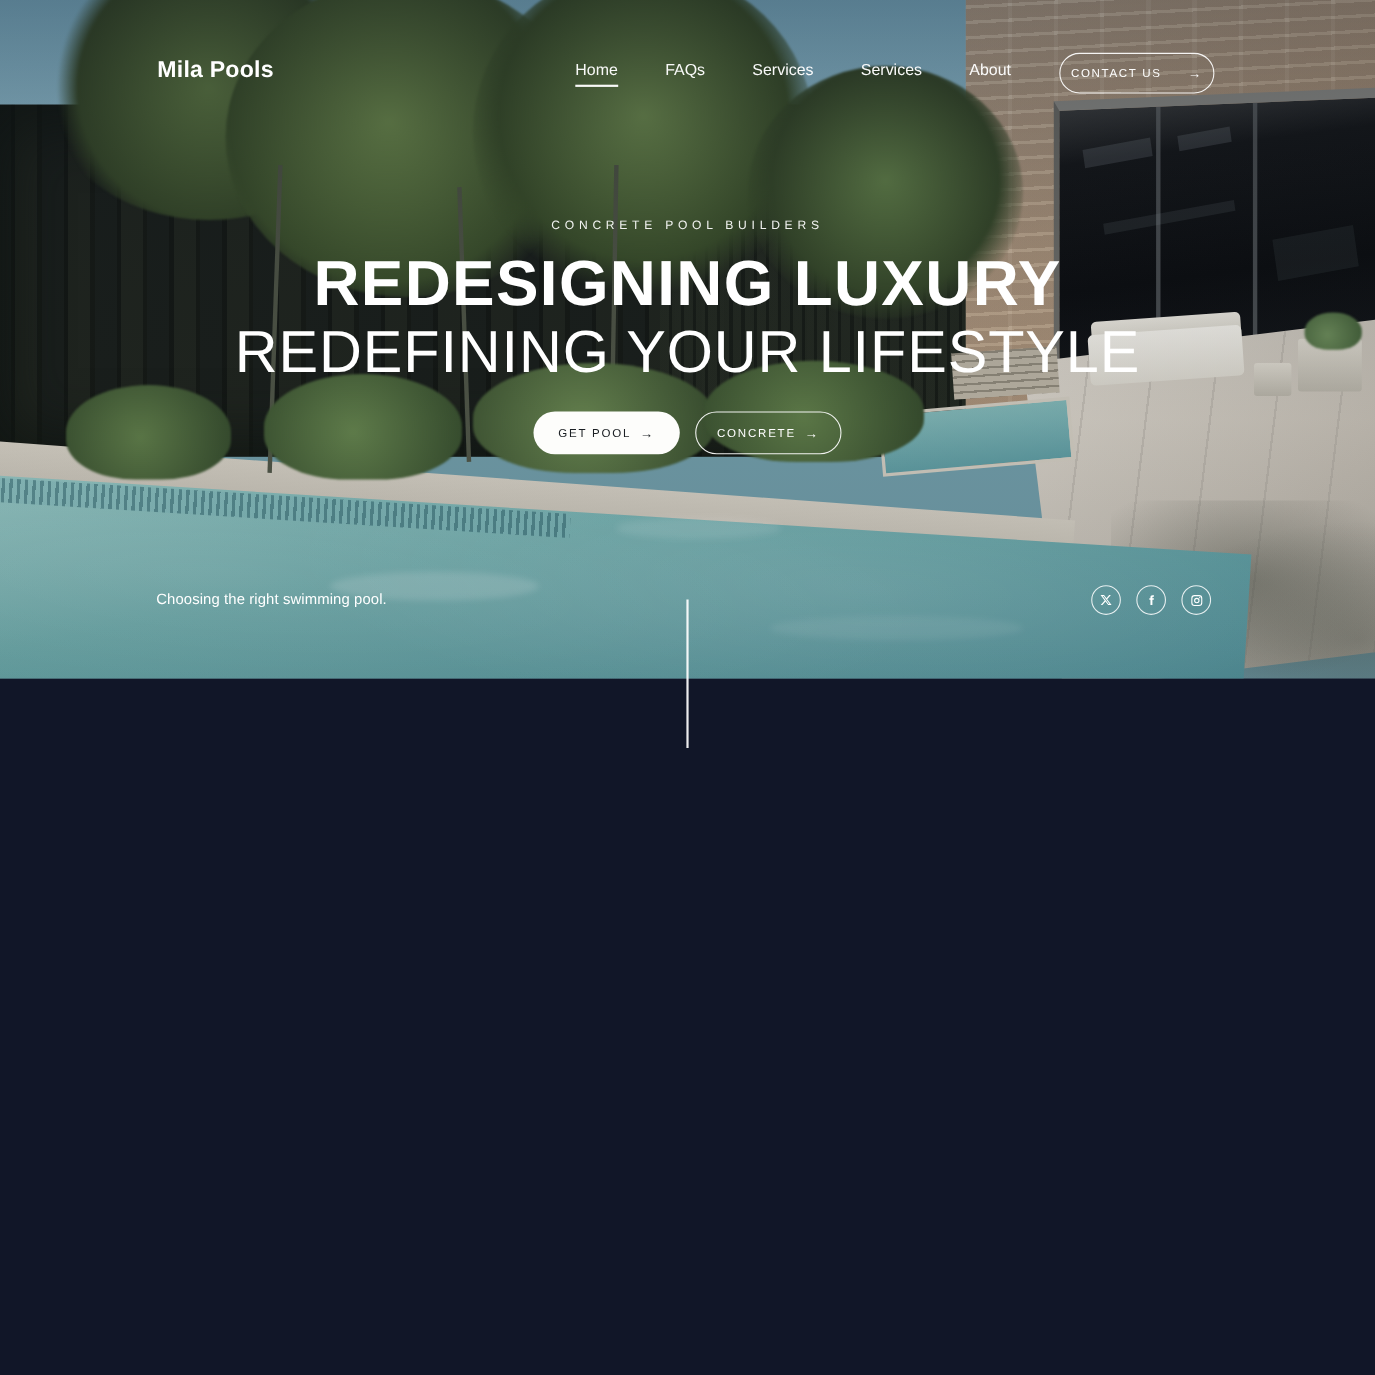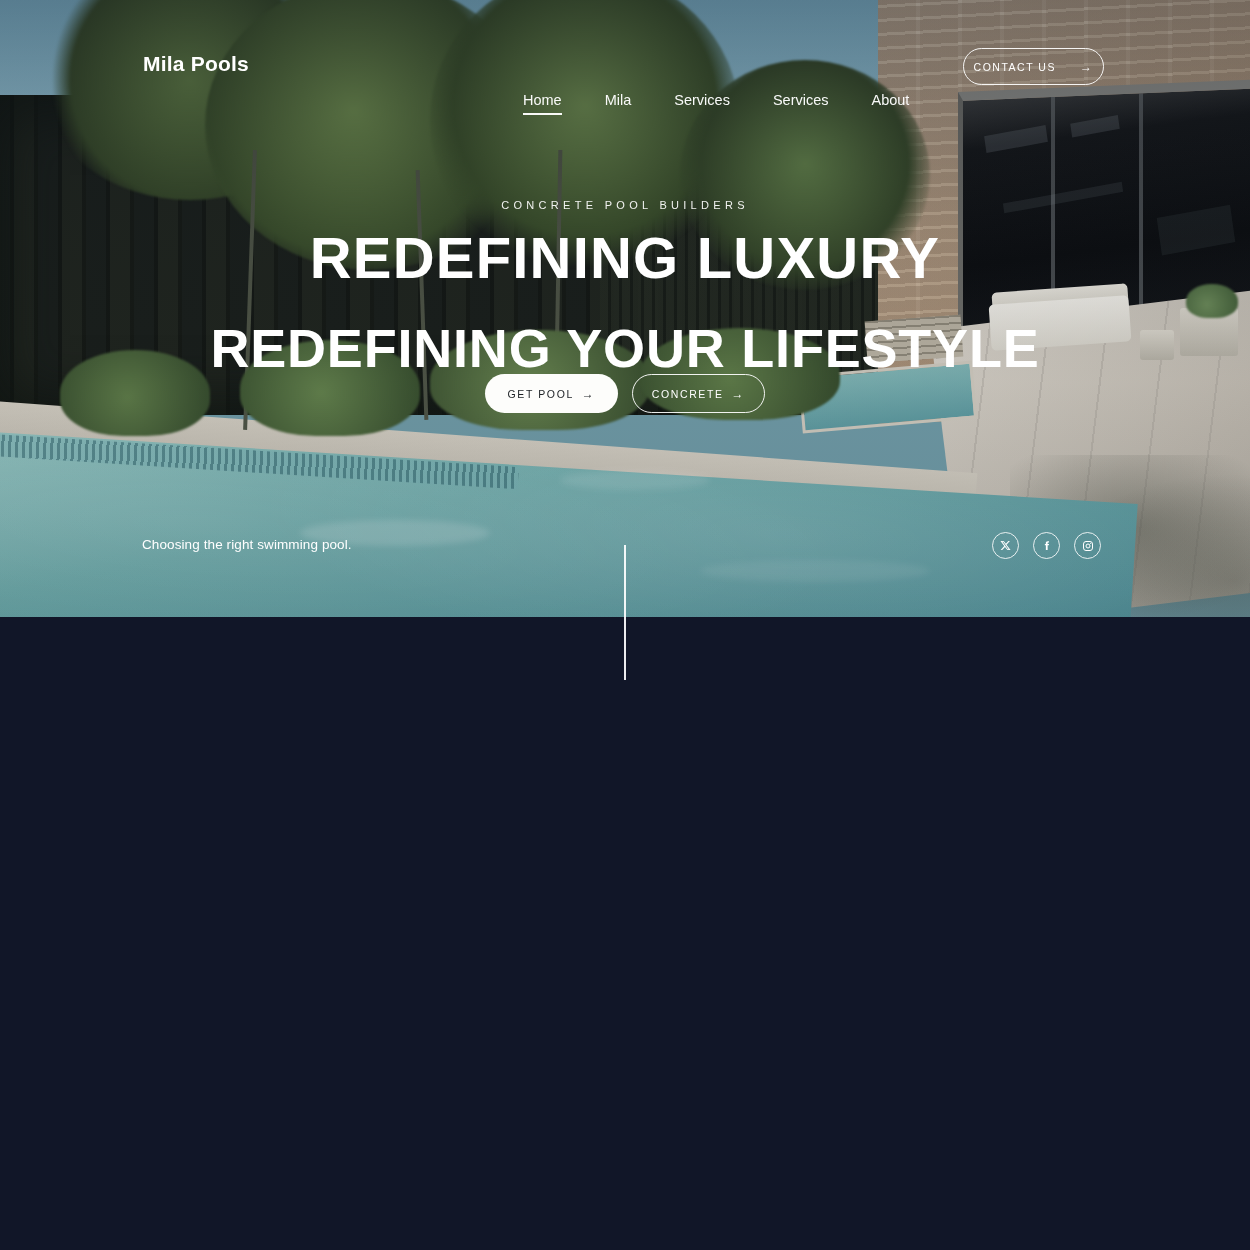--- a/index.html
+++ b/index.html
@@ -164,21 +164,21 @@
     position:absolute; left:143px; top:40px;
     font-size:21px; font-weight:700; color:#fff; letter-spacing:.2px;
   }
   .nav-links {
     position:absolute; left:523px; top:44px;
     display:flex; align-items:center; gap:0;
   }
   .nav-link {
     position:relative; color:#ffffff; font-size:14.5px;
     text-decoration:none; padding:0 0 7px 0; margin-right:43px;
-    opacity:.97; white-space:nowrap;margin-top:36px;
+    opacity:.97; white-space:nowrap;
   }
   .nav-link.active::after {
     content:""; position:absolute; left:0; bottom:0;
     width:100%; height:1.6px; background:#fff;
   }
   .contact-btn {
     position:absolute; left:963px; top:36px;
     width:141px; height:37px; border:1.2px solid rgba(255,255,255,.92);
     border-radius:19px; color:#fff; font-size:10.5px;
     letter-spacing:1.5px; display:flex; align-items:center;
@@ -195,22 +195,22 @@
     position:absolute; left:0; top:199px; width:1250px;
     font-size:11px; letter-spacing:4.3px; color:rgba(255,255,255,.93);
   }
   .h1-a {
     position:absolute; left:0; top:228px; width:1250px;
     font-size:58px; font-weight:700; color:#fff;
     letter-spacing:1.2px; line-height:1.05;
   }
   .h1-b {
     position:absolute; left:0; top:292px; width:1250px;
-    font-size:54px; font-weight:700; color:#fff;
-    letter-spacing:0.8px; line-height:1.05;margin-top:28px;
+    font-size:54px; font-weight:400; color:#fff;
+    letter-spacing:0.8px; line-height:1.05;
   }
   .hero-ctas {
     position:absolute; left:0; top:374px; width:1250px;
     display:flex; justify-content:center; gap:14px;
   }
   .btn-solid {
     width:133px; height:39px; border-radius:20px;
     background:#fdfdfb; color:#1b1f23; border:none;
     font-size:10.5px; letter-spacing:1.6px;
     display:flex; align-items:center; justify-content:center; gap:8px;
@@ -302,35 +302,35 @@
       <div class="shrub" style="left:640px;top:328px;width:200px;height:92px;background:radial-gradient(circle at 45% 55%,#5f7c49,#32472a)"></div>
 
       <div class="hero-tint"></div>
     </div>
 
     <nav class="nav">
       <div class="logo">Mila Pools</div>
 
       <div class="nav-links">
         <a class="nav-link active" href="#">Home</a>
-        <a class="nav-link" href="#">Mila</a>
+        <a class="nav-link" href="#">FAQs</a>
         <a class="nav-link" href="#">Services</a>
         <a class="nav-link" href="#">Services</a>
         <a class="nav-link" href="#">About</a>
       </div>
 
       <button class="contact-btn">
         <span>CONTACT US</span>
         <span class="arrow">→</span>
       </button>
     </nav>
 
     <div class="hero-content">
       <div class="eyebrow">CONCRETE POOL BUILDERS</div>
-      <h1 class="h1-a">REDEFINING LUXURY</h1>
+      <h1 class="h1-a">REDESIGNING LUXURY</h1>
       <h1 class="h1-b">REDEFINING YOUR LIFESTYLE</h1>
 
       <div class="hero-ctas">
         <button class="btn-solid">
           <span>GET POOL</span>
           <span class="arrow">→</span>
         </button>
         <button class="btn-ghost">
           <span>CONCRETE</span>
           <span class="arrow">→</span>

